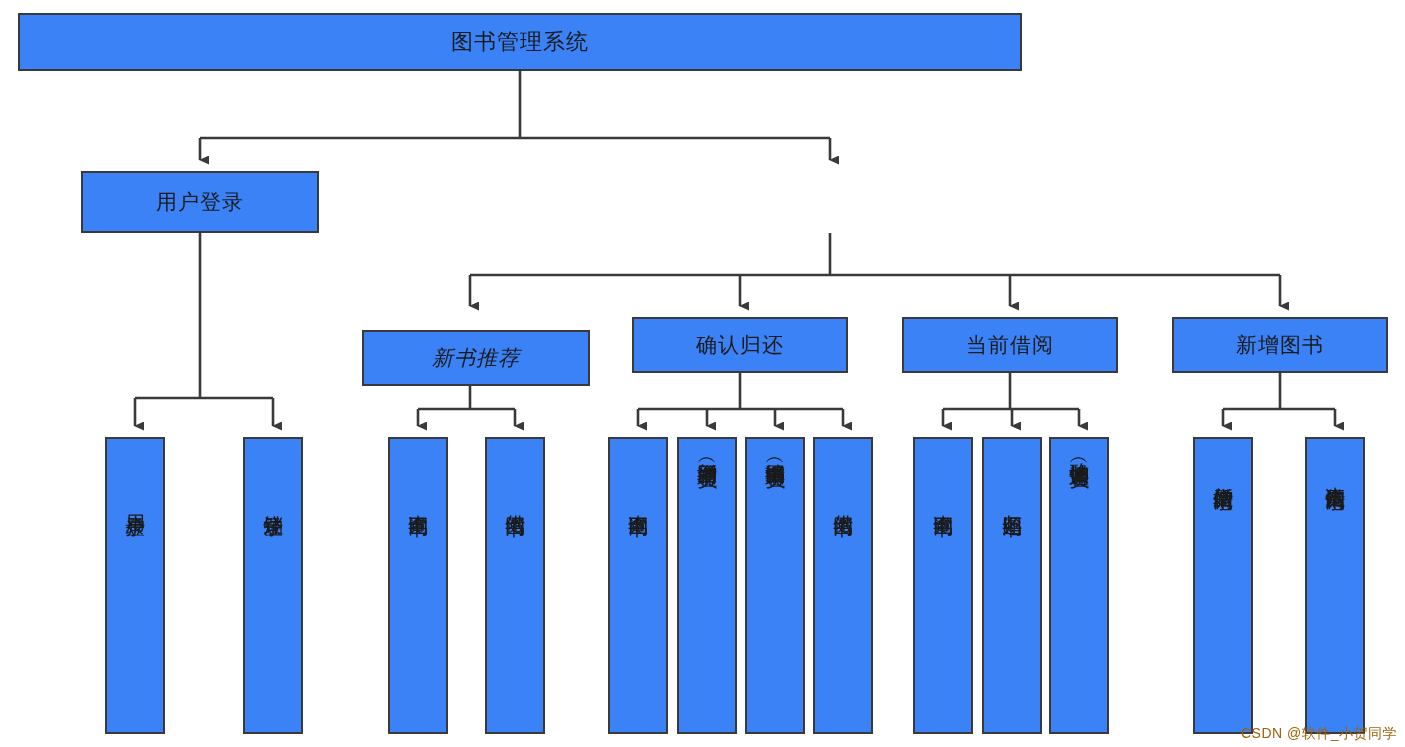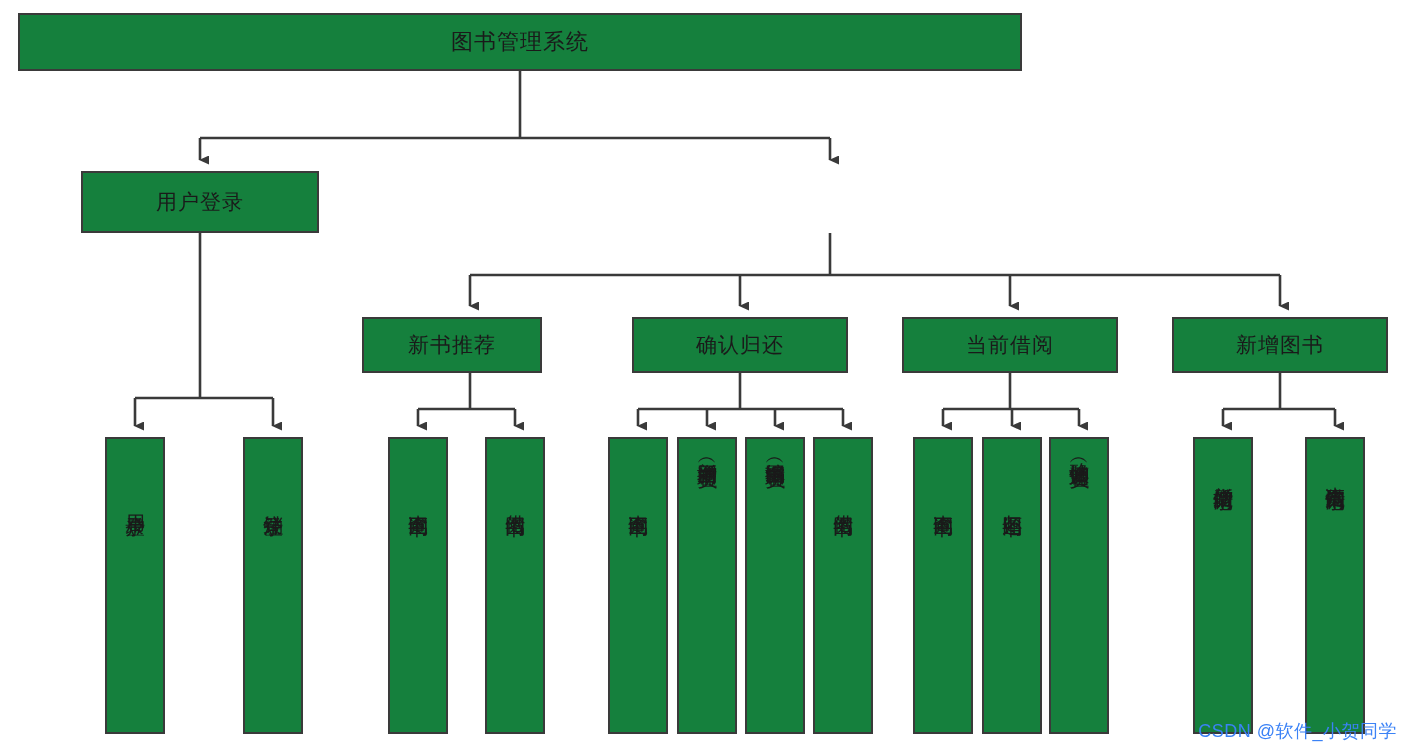--- a/index.html
+++ b/index.html
@@ -21,21 +21,21 @@
     position: absolute;
     left: 0;
     top: 0;
     width: 1405px;
     height: 747px;
   }
   .node {
     position: absolute;
     box-sizing: border-box;
     border: 2px solid #3a3a3a;
-    background: #15803d;
+    background: #3b82f6;
     display: flex;
     align-items: center;
     justify-content: center;
     color: #1a1a1a;
   }
   .node.horiz {
     font-size: 21px;
     letter-spacing: 1px;
     line-height: 1.1;
   }
@@ -53,22 +53,22 @@
     white-space: nowrap;
     display: block;
   }
   .node.root {
     font-size: 22px;
   }
   #watermark {
     position: absolute;
     right: 8px;
     bottom: 4px;
-    font-size: 18px;
-    color: #3b82f6;
+    font-size: 14px;
+    color: #a16207;
     letter-spacing: 0.5px;
     white-space: nowrap;
     pointer-events: none;
   }
 </style>
 </head>
 <body>
 
 <div id="canvas">
 
@@ -123,21 +123,21 @@
   </svg>
 
   <div class="node horiz root" style="left:18px;top:13px;width:1004px;height:58px;">
     <span>图书管理系统</span>
   </div>
 
   <div class="node horiz" style="left:81px;top:171px;width:238px;height:62px;">
     <span>用户登录</span>
   </div>
 
-  <div class="node horiz" style="left:362px;top:317px;width:180px;height:56px;">
+  <div class="node horiz" style="left:362px;top:330px;width:228px;height:56px;font-style:italic;">
     <span>新书推荐</span>
   </div>
   <div class="node horiz" style="left:632px;top:317px;width:216px;height:56px;">
     <span>确认归还</span>
   </div>
   <div class="node horiz" style="left:902px;top:317px;width:216px;height:56px;">
     <span>当前借阅</span>
   </div>
   <div class="node horiz" style="left:1172px;top:317px;width:216px;height:56px;">
     <span>新增图书</span>

